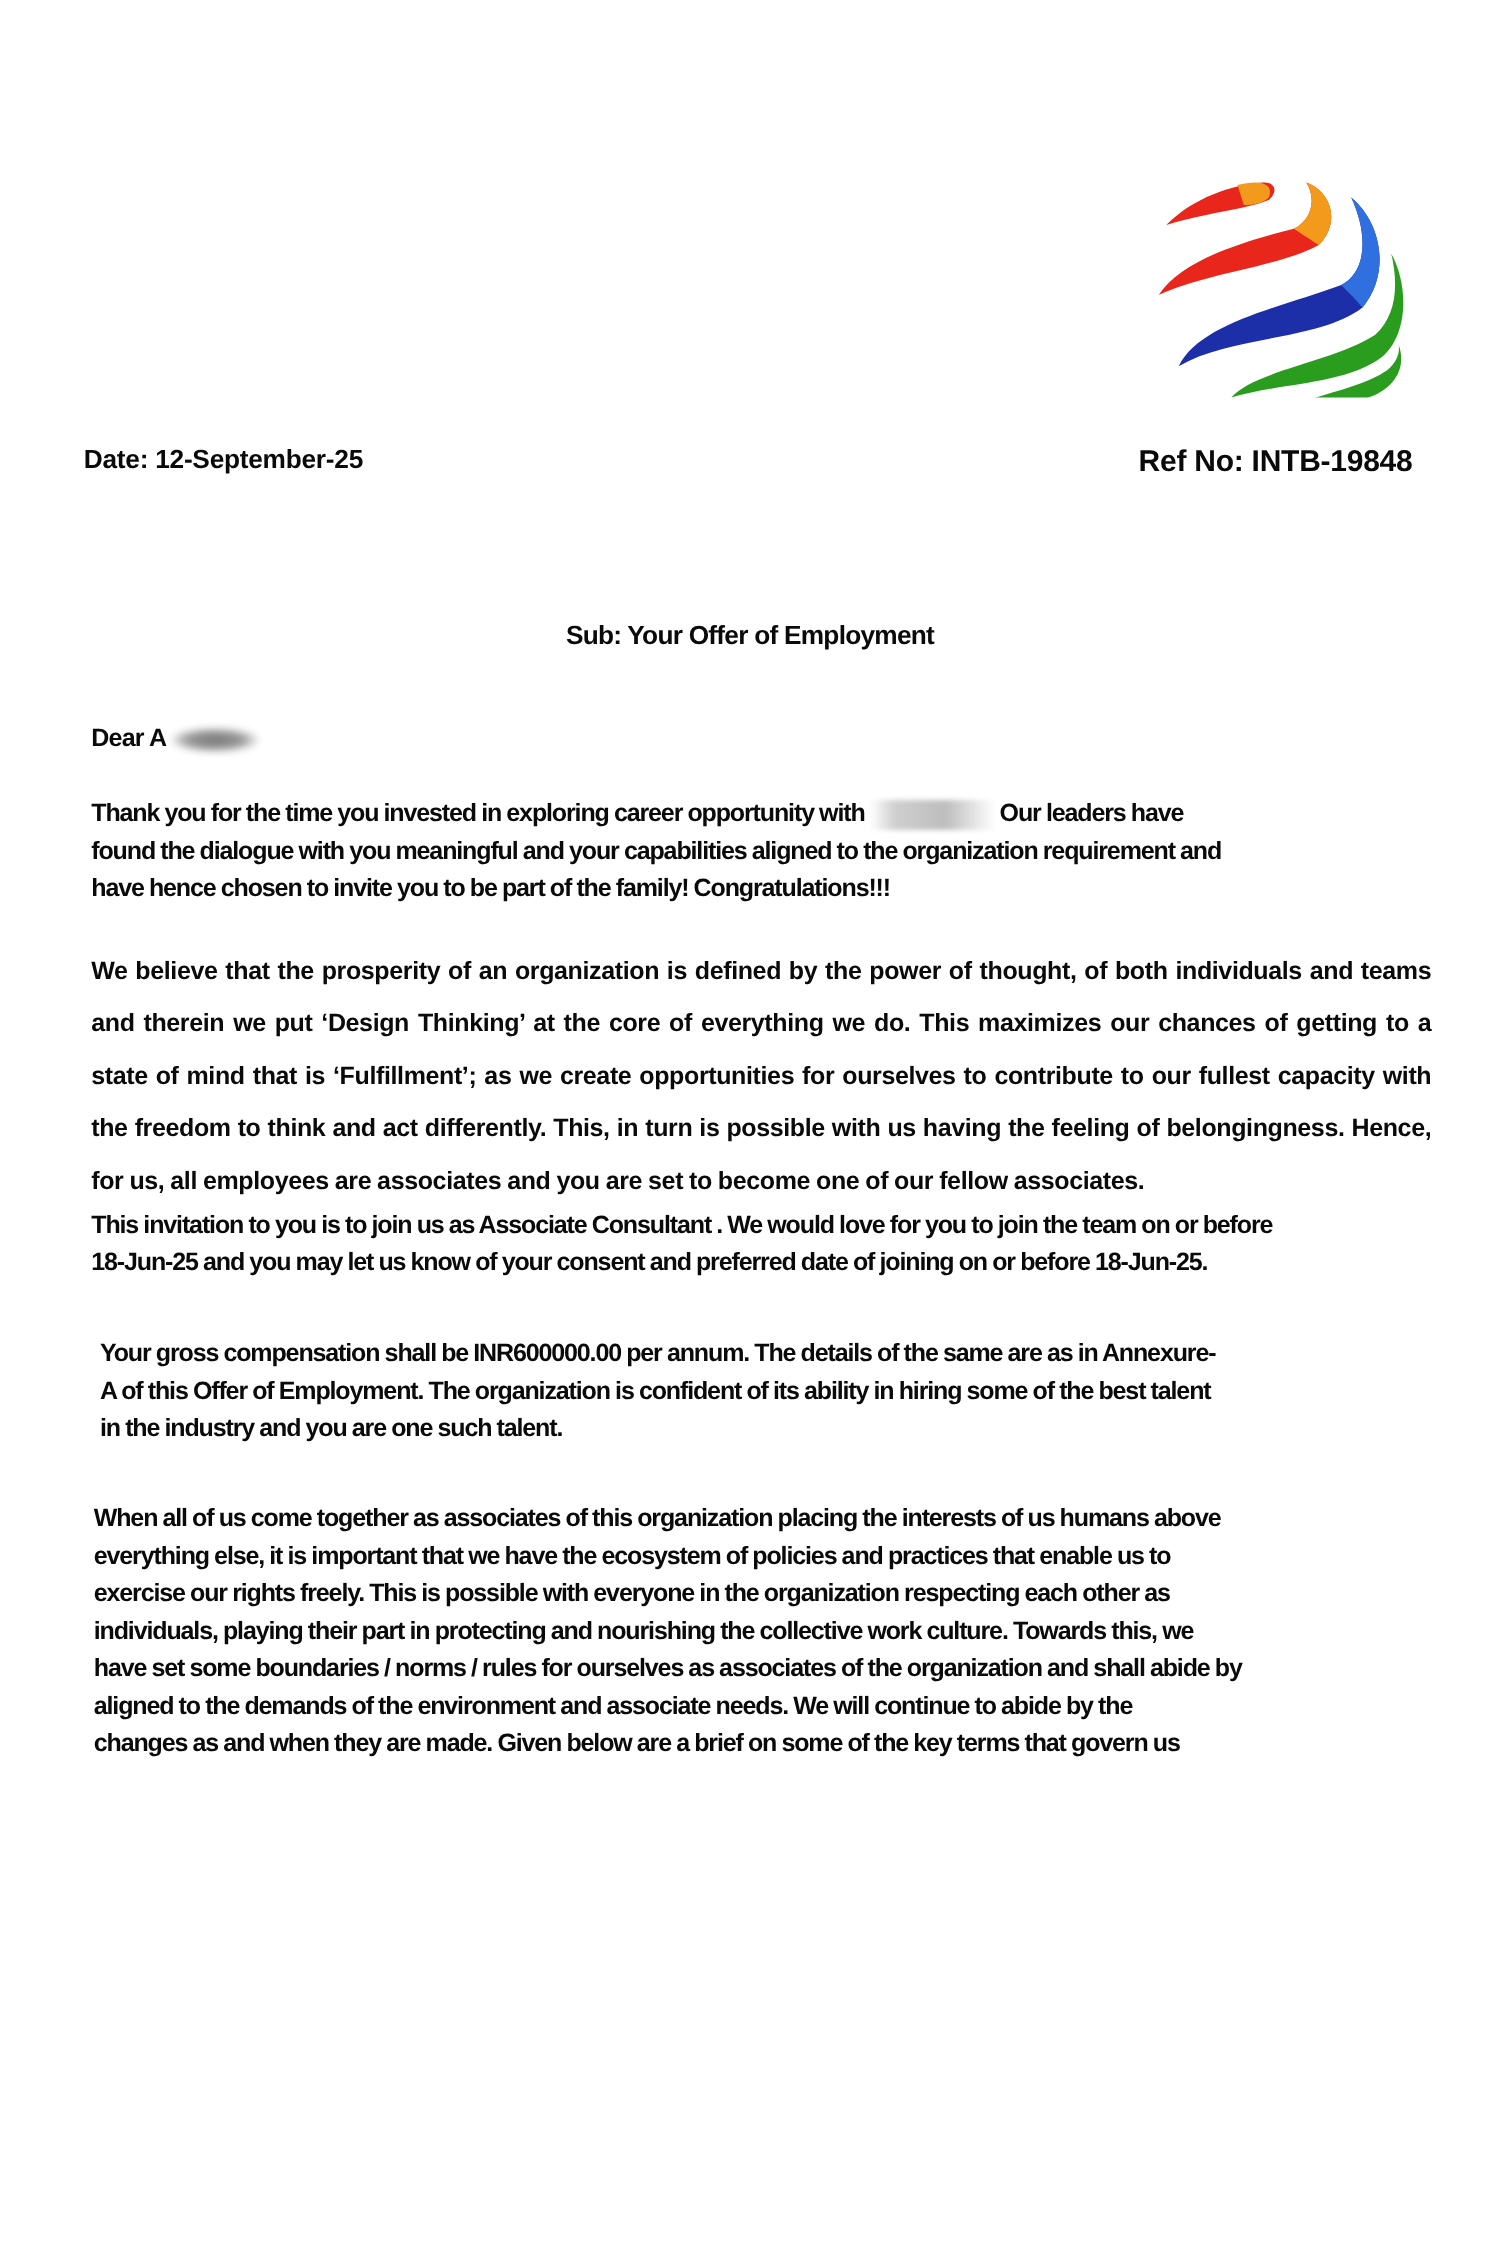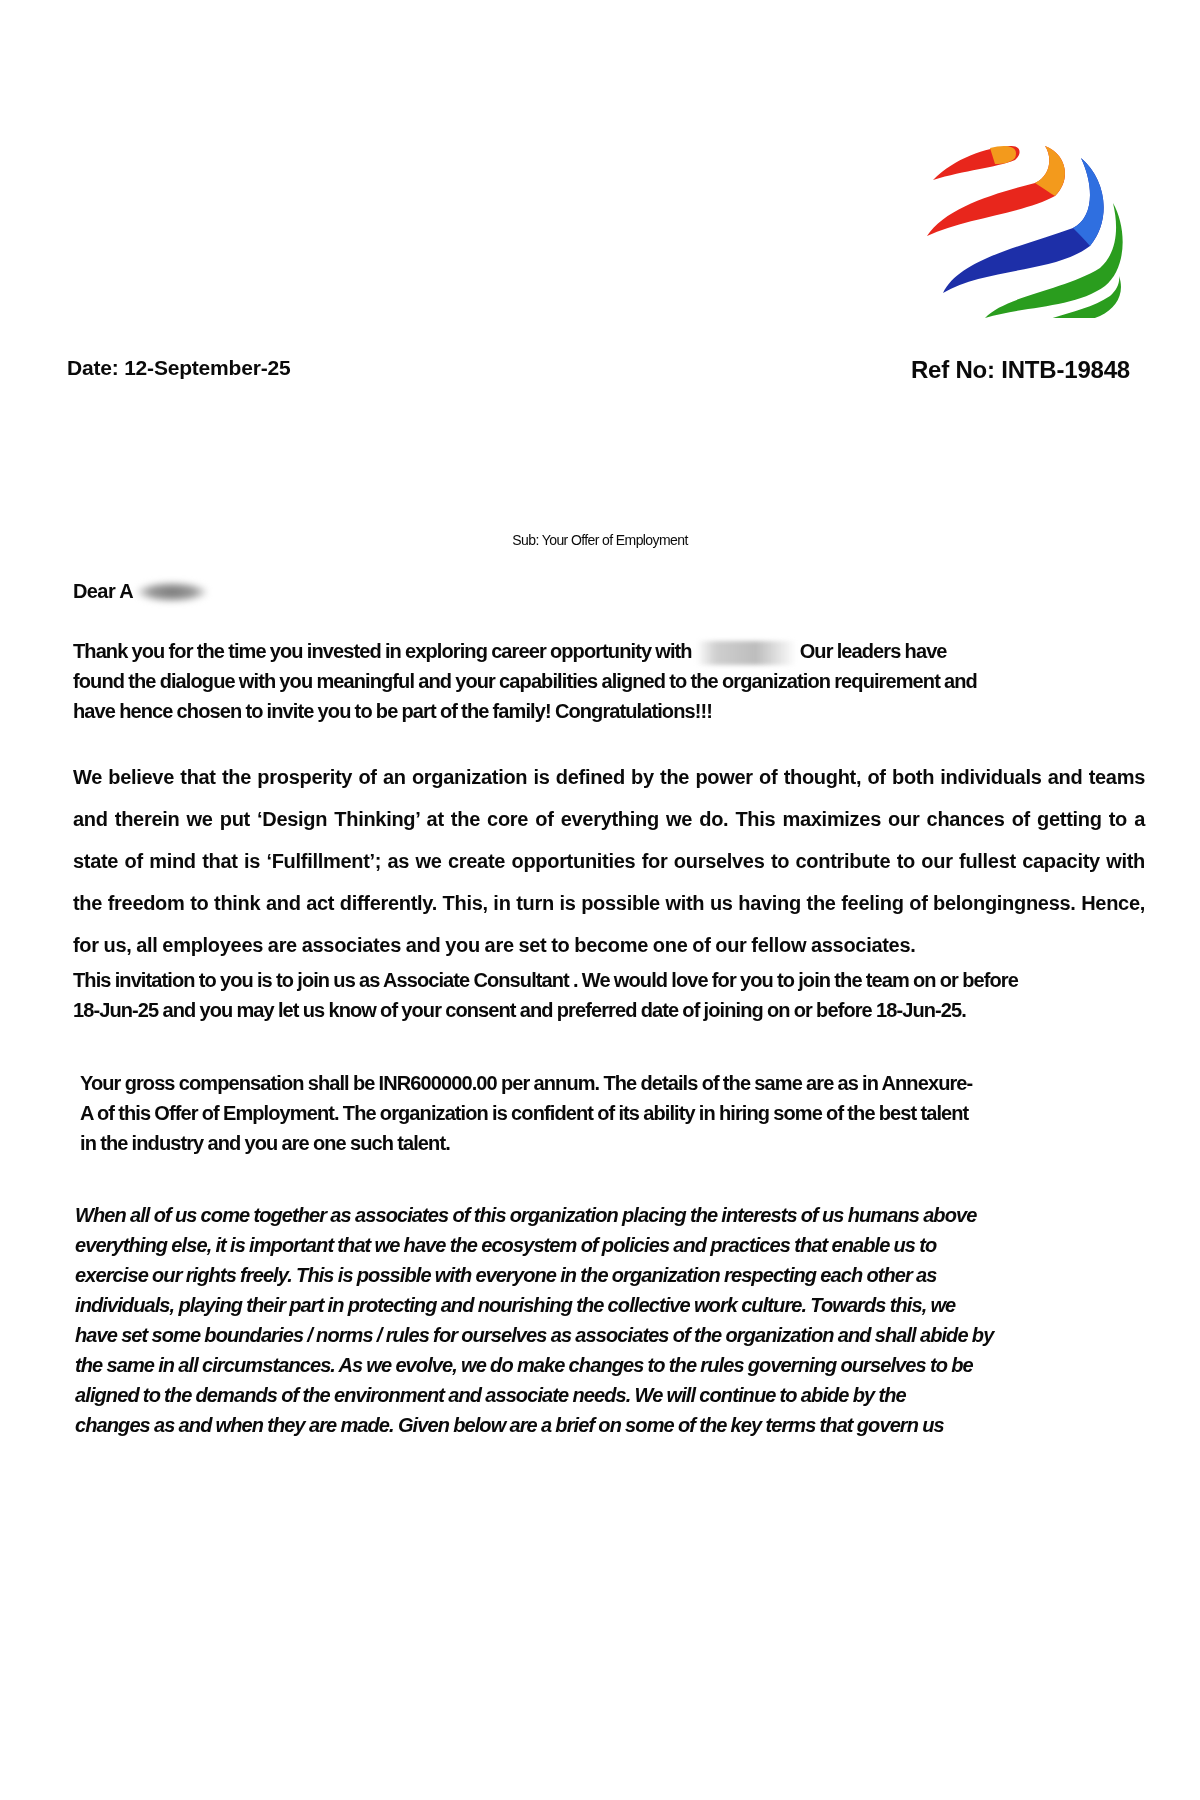--- a/index.html
+++ b/index.html
@@ -3,29 +3,29 @@
   <meta charset="utf-8">
   <style>
     html, body { margin: 0; padding: 0; background: #ffffff; }
     body {
       width: 1200px; height: 1800px; position: relative; overflow: hidden;
       font-family: "Liberation Sans", sans-serif; color: #0a0a0a;
     }
     .logo { position: absolute; left: 905px; top: 118px; width: 220px; height: 200px; }
     .date { position: absolute; left: 67px; top: 356px; font-size: 21px; font-weight: bold; letter-spacing: -0.2px; }
     .ref { position: absolute; right: 70px; top: 356px; font-size: 24px; font-weight: bold; letter-spacing: -0.2px; }
-    .subject { position: absolute; left: 0; right: 0; top: 532px; text-align: center; font-size: 14px; font-weight: normal; letter-spacing: -0.6px; }
+    .subject { position: absolute; left: 0; right: 0; top: 497px; text-align: center; font-size: 21px; font-weight: bold; letter-spacing: -0.6px; }
     .greeting { position: absolute; left: 73px; top: 580px; font-size: 20px; font-weight: bold; letter-spacing: -0.6px; display: flex; align-items: center; }
     .blur-name { display: inline-block; width: 70px; height: 20px; margin-left: 4px; background: radial-gradient(ellipse at center, #777 0%, #999 45%, rgba(255,255,255,0) 75%); filter: blur(3px); }
     .para { position: absolute; font-size: 20px; font-weight: bold; line-height: 30px; letter-spacing: -0.9px; word-spacing: -0.5px; }
     .p1 { left: 73px; top: 636px; width: 1060px; }
     .p2 { left: 73px; top: 756px; width: 1072px; letter-spacing: -0.3px; line-height: 42px; text-align: justify; }
     .p3 { left: 73px; top: 965px; width: 1090px; }
     .p4 { left: 80px; top: 1068px; width: 1060px; }
-    .p5 { left: 75px; top: 1200px; width: 1060px; font-style: italic; }
+    .p5 { left: 75px; top: 1200px; width: 1060px; }
     .line { display: block; white-space: nowrap; }
     .redact { display: inline-block; width: 100px; height: 24px; vertical-align: middle; background: linear-gradient(90deg, rgba(255,255,255,0), #cfcfcf 20%, #bdbdbd 60%, rgba(255,255,255,0)); filter: blur(2px); margin: 0 4px; }
   </style>
 </head>
 <body>
 
 <svg class="logo" viewBox="0 0 220 200">
   <path d="M28 62 C50 40 80 30 105 28 C115 27 118 35 110 42 C90 50 60 52 28 62 Z" fill="#e8261c"></path>
   <path d="M85 30 C100 26 115 27 110 40 C105 45 98 46 90 46 Z" fill="#f39a1c"></path>
   <path d="M22 118 C40 90 90 75 130 65 C145 58 148 40 140 28 C160 35 168 60 150 78 C120 95 60 100 22 118 Z" fill="#e8261c"></path>
@@ -66,16 +66,15 @@
   <span class="line">A of this Offer of Employment. The organization is confident of its ability in hiring some of the best talent</span>
   <span class="line">in the industry and you are one such talent.</span>
 </div>
 
 <div class="para p5">
   <span class="line">When all of us come together as associates of this organization placing the interests of us humans above</span>
   <span class="line">everything else, it is important that we have the ecosystem of policies and practices that enable us to</span>
   <span class="line">exercise our rights freely.   This is possible with everyone in the organization respecting each other as</span>
   <span class="line">individuals, playing their part in protecting and nourishing the collective work culture.   Towards this, we</span>
   <span class="line">have set some boundaries / norms / rules for ourselves as associates of the organization and shall abide by</span>
-  <span class="line">the same in all circumstances. As we evolve, we do make changes to the rules governing ourselves to be</span>
   <span class="line">aligned to the demands of the environment and associate needs.    We will continue to abide by the</span>
   <span class="line">changes as and when they are made.   Given below are a brief on some of the key terms that govern us</span>
 </div>
 
 </body></html>

